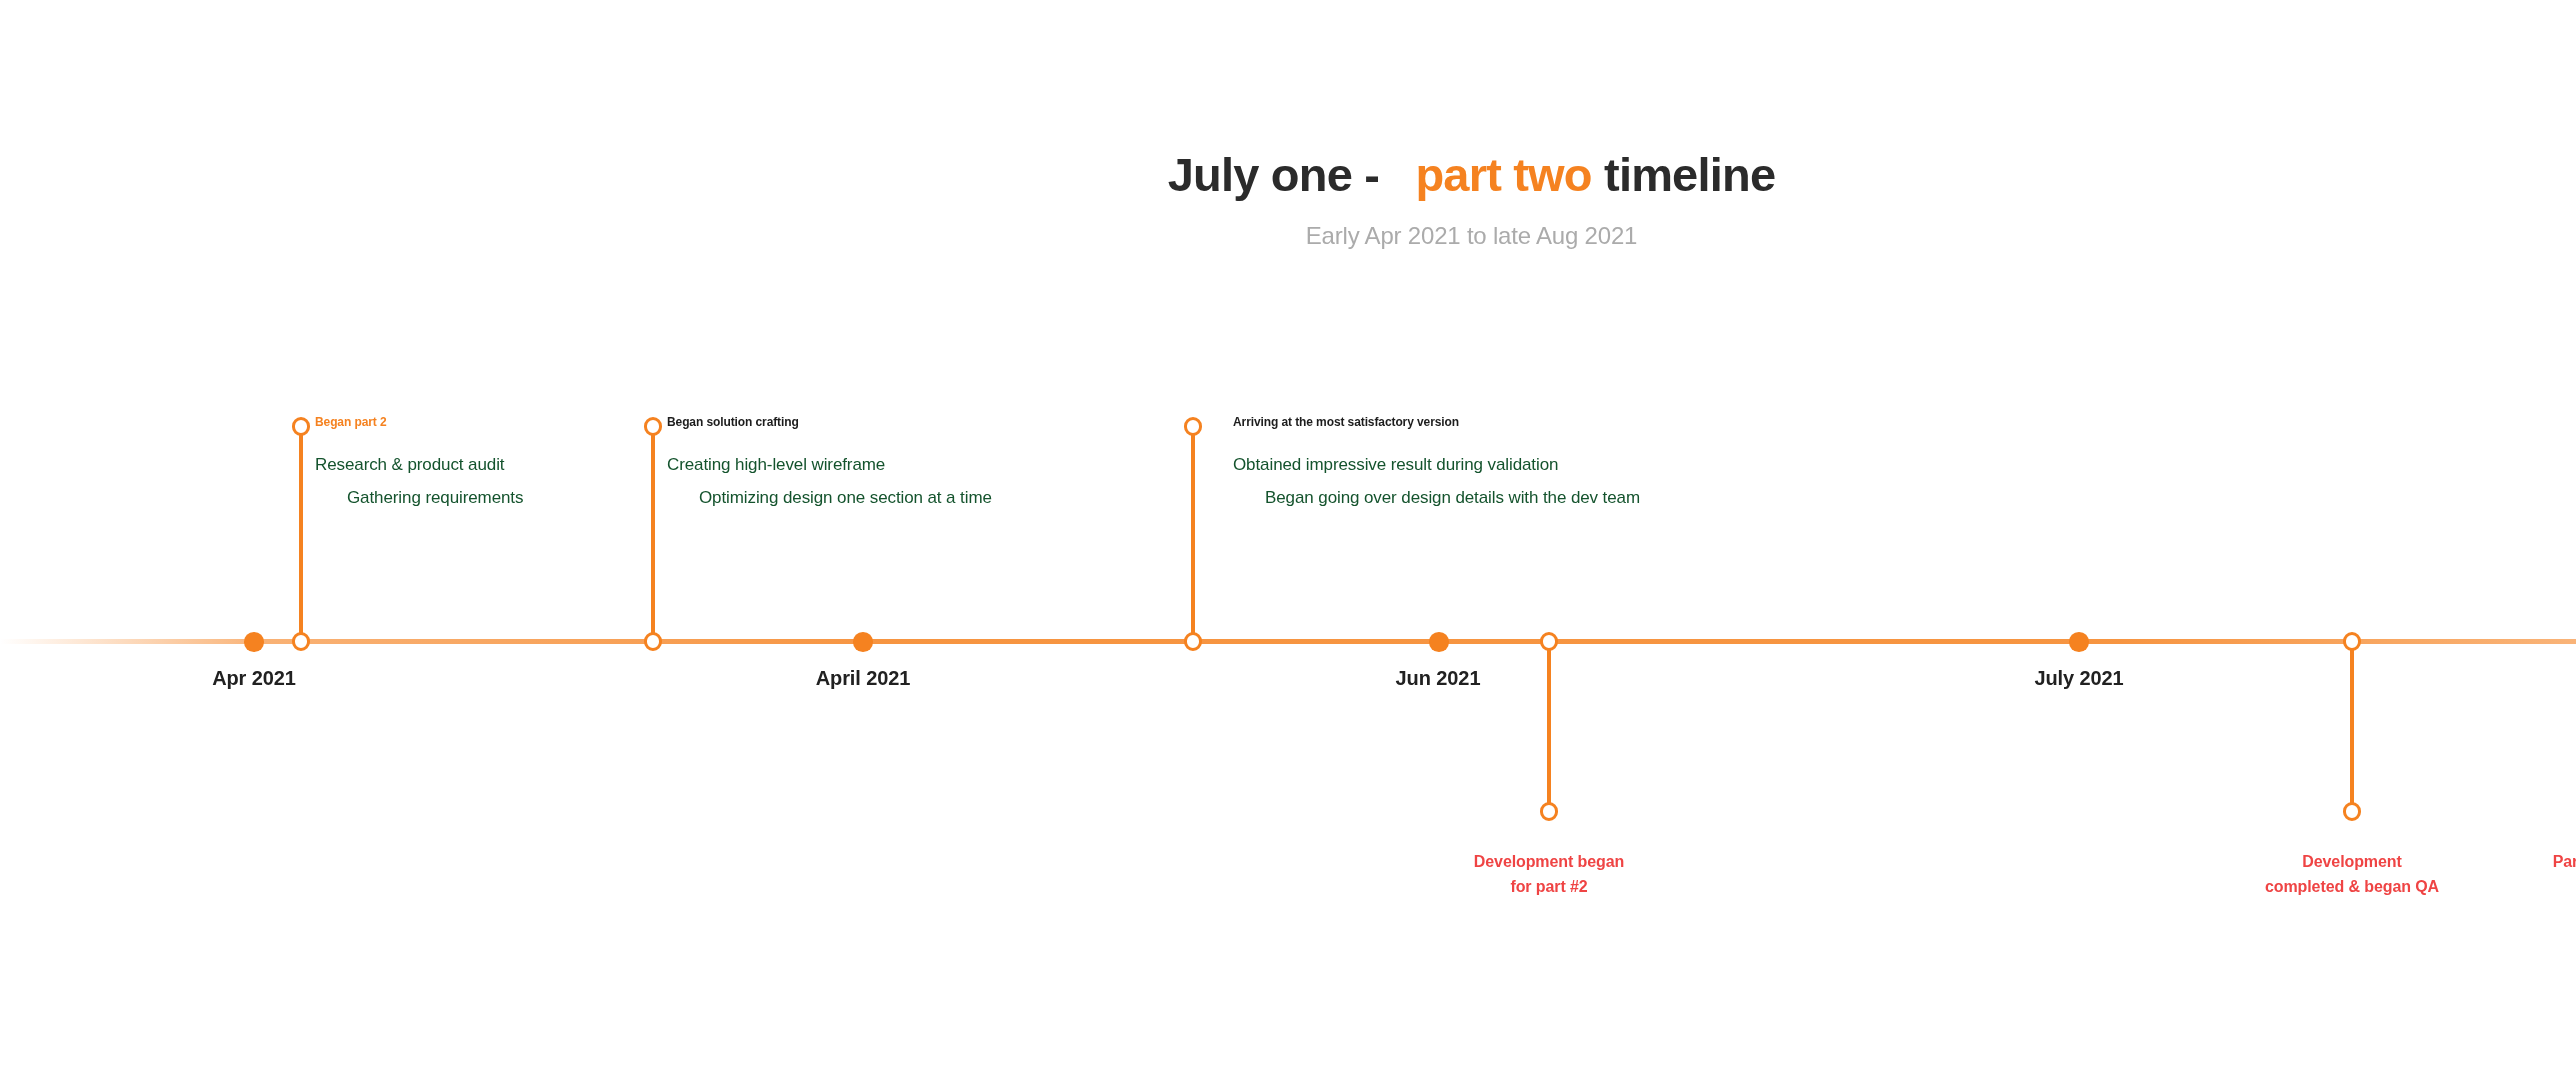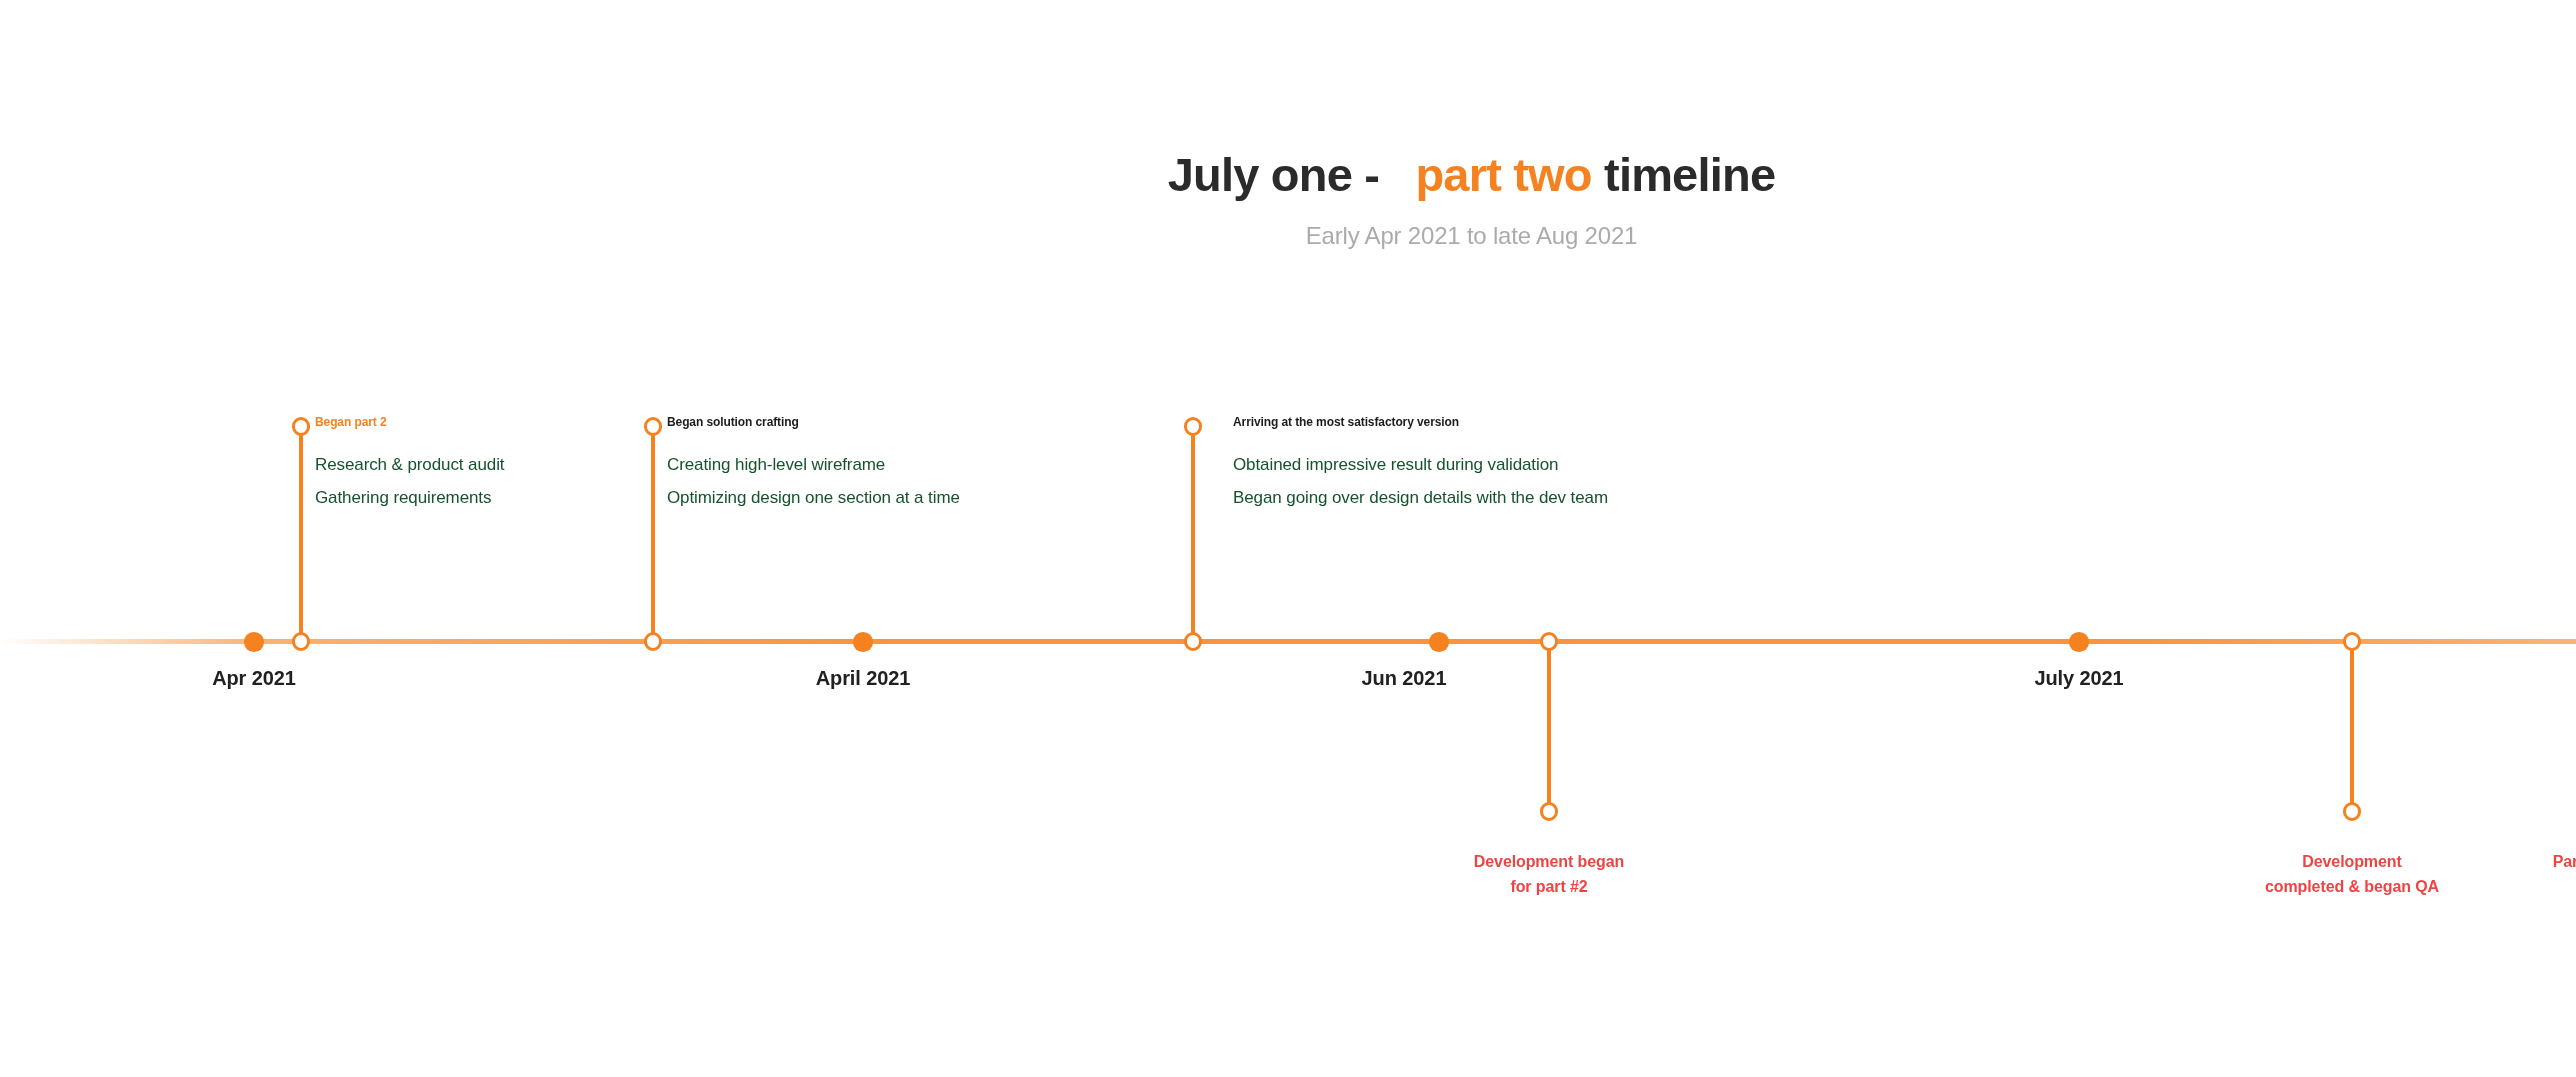--- a/index.html
+++ b/index.html
@@ -99,21 +99,21 @@
   }
   .ev-title.accent { color:#F58220; }
   .ev-line {
     font-size:17px;
     font-weight:normal;
     color:#14532d;
     letter-spacing:-0.1px;
     line-height:1.2;
   }
   .ev-line.first { margin-top:26px; }
-  .ev-line.second { margin-top:12.4px; }
+  .ev-line.second { margin-top:12.4px;margin-left:32px; }
   .eb-label {
     position:absolute;
     top:850px;
     text-align:center;
     font-size:16px;
     font-weight:bold;
     color:#ef4444;
     line-height:1.55;
     letter-spacing:-0.1px;
     white-space:nowrap;
@@ -132,21 +132,21 @@
 <div class="stage">
 
   <div class="axis-line"></div>
 
   <div id="ticks-layer">
       <div class="month-dot" style="left: 254px;"></div>
       <div class="month-label" style="left: 254px; transform: translateX(-50%);">Apr 2021</div>
       <div class="month-dot" style="left: 863px;"></div>
       <div class="month-label" style="left: 863px; transform: translateX(-50%);">April 2021</div>
       <div class="month-dot" style="left: 1439px;"></div>
-      <div class="month-label" style="left: 1404px; transform: translateX(-50%);">Jun 2021</div>
+      <div class="month-label" style="left: 1438px; transform: translateX(-50%);">Jun 2021</div>
       <div class="month-dot" style="left: 2079px;"></div>
       <div class="month-label" style="left: 2079px; transform: translateX(-50%);">July 2021</div>
     </div>
 
   <div id="events-above-layer">
       <div class="stem" style="left: 301px; top: 427px; height: 215px;"></div>
       <div class="ring" style="left: 301px; top: 417px;"></div>
       <div class="ring on-axis" style="left: 301px;"></div>
       <div class="event-top" style="left: 315px; top: 415px;">
         <div class="ev-title accent">Began part 2</div>

